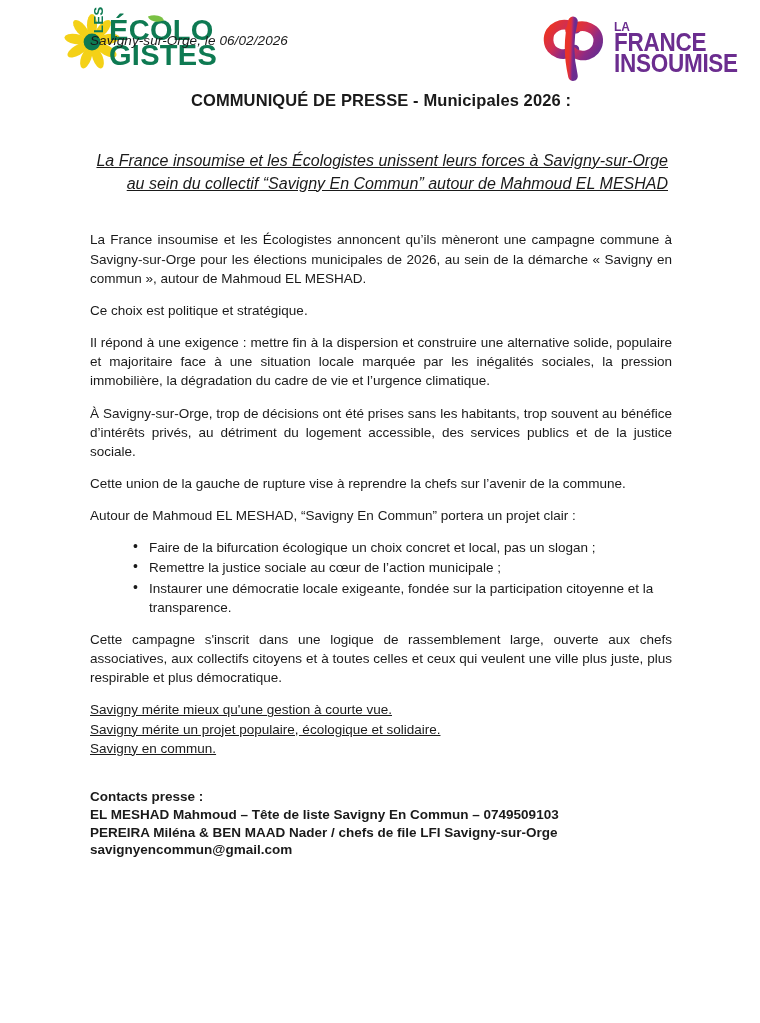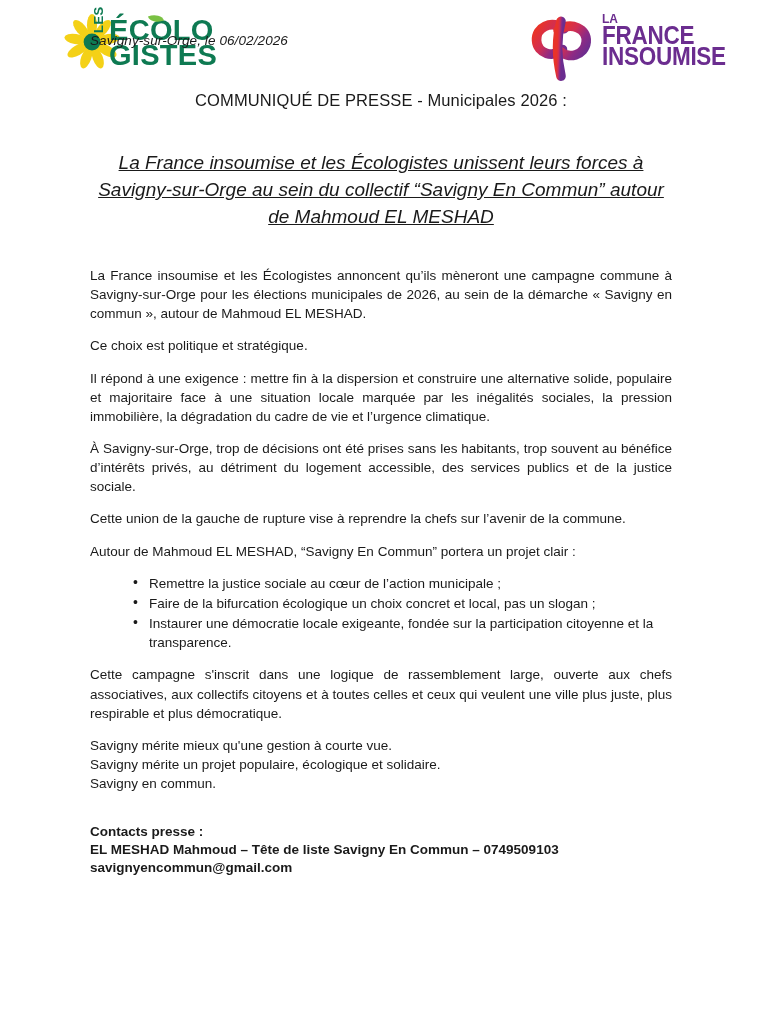--- a/index.html
+++ b/index.html
@@ -74,23 +74,24 @@
     width: 14px;
     height: 9px;
     background: #7ac143;
     border-radius: 0 100% 0 100%;
     transform: rotate(-18deg);
   }
 
   
   .lfi-logo {
     position: absolute;
-    right: 20px;
+    right: 8px;
     top: 8px;
     display: flex;
+    align-items: center;
   }
   .lfi-phi {
     width: 74px;
     height: 74px;
     flex: none;
     margin-right: 4px;
   }
   .lfi-text {
     line-height: 0.84;
     padding-top: 6px;
@@ -122,27 +123,27 @@
   }
   .date-line {
     font-size: 13.5px;
     margin-top: 33px;
     letter-spacing: 0.1px;
     font-style: italic;
   }
   .title {
     text-align: center;
     font-size: 16.5px;
-    font-weight: 400;
+    font-weight: 700;
     margin-top: 43px;
     letter-spacing: 0.1px;
   }
   .subtitle {
-    text-align: center;
-    font-size: 19px;
+    text-align: right;
+    font-size: 16px;
     font-style: italic;
     font-weight: 400;
     text-decoration: underline;
     margin-top: 40px;
     line-height: 1.42;
     font-family: "Liberation Sans", sans-serif;
     padding: 0 4px;
   }
   .body-text {
     margin-top: 35px;
@@ -174,20 +175,21 @@
     font-size: 14px;
     color: #1a1a1a;
   }
   .closing-block p.para {
     margin-bottom: 0;
     text-align: left;
   }
   .closing-block {
     margin-top: 10px;
     margin-bottom: 13px;
+    text-decoration: underline;
   }
   .contacts {
     margin-top: 30px;
   }
   .contacts .cline {
     font-size: 13.5px;
     font-weight: 700;
     line-height: 1.32;
   }
 </style>
@@ -261,32 +263,33 @@
 
   <div class="body-text">
     <p class="para">La France insoumise et les Écologistes annoncent qu’ils mèneront une campagne commune à Savigny-sur-Orge pour les élections municipales de 2026, au sein de la démarche « Savigny en commun », autour de Mahmoud EL MESHAD.</p>
     <p class="para">Ce choix est politique et stratégique.</p>
     <p class="para">Il répond à une exigence : mettre fin à la dispersion et construire une alternative solide, populaire et majoritaire face à une situation locale marquée par les inégalités sociales, la pression immobilière, la dégradation du cadre de vie et l’urgence climatique.</p>
     <p class="para">À Savigny-sur-Orge, trop de décisions ont été prises sans les habitants, trop souvent au bénéfice d’intérêts privés, au détriment du logement accessible, des services publics et de la justice sociale.</p>
     <p class="para">Cette union de la gauche de rupture vise à reprendre la chefs sur l’avenir de la commune.</p>
     <p class="para">Autour de Mahmoud EL MESHAD, “Savigny En Commun” portera un projet clair :</p>
 
     <ul class="bullets">
+      <li>Faire de la bifurcation écologique un choix concret et local, pas un slogan ;</li>
       <li>Remettre la justice sociale au cœur de l’action municipale ;</li>
-      <li>Faire de la bifurcation écologique un choix concret et local, pas un slogan ;</li>
       <li>Instaurer une démocratie locale exigeante, fondée sur la participation citoyenne et la transparence.</li>
     </ul>
 
     <p class="para">Cette campagne s'inscrit dans une logique de rassemblement large, ouverte aux chefs associatives, aux collectifs citoyens et à toutes celles et ceux qui veulent une ville plus juste, plus respirable et plus démocratique.</p>
 
     <div class="closing-block">
       <p class="para">Savigny mérite mieux qu'une gestion à courte vue.</p>
       <p class="para">Savigny mérite un projet populaire, écologique et solidaire.</p>
       <p class="para">Savigny en commun.</p>
     </div>
 
     <div class="contacts">
       <div class="cline">Contacts presse :</div>
       <div class="cline">EL MESHAD Mahmoud – Tête de liste Savigny En Commun – 0749509103</div>
+      <div class="cline">PEREIRA Miléna &amp; BEN MAAD Nader / chefs de file LFI Savigny-sur-Orge</div>
       <div class="cline">savignyencommun@gmail.com</div>
     </div>
   </div>
 </div>
 
 </body></html>

